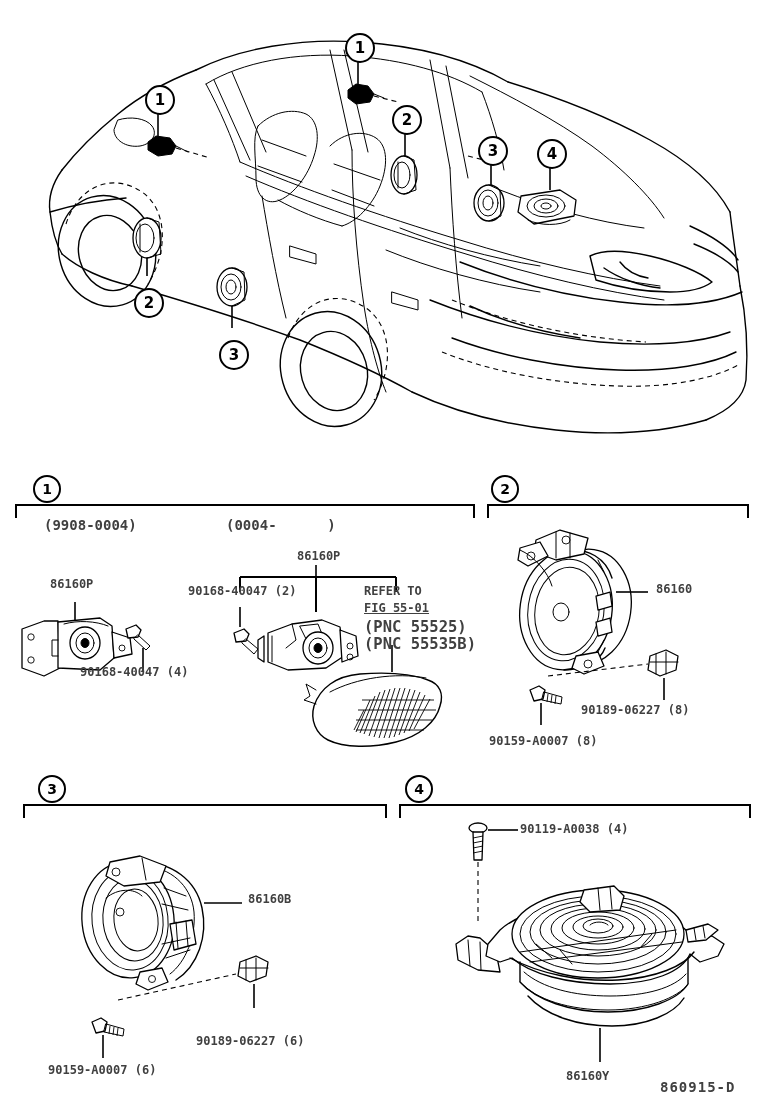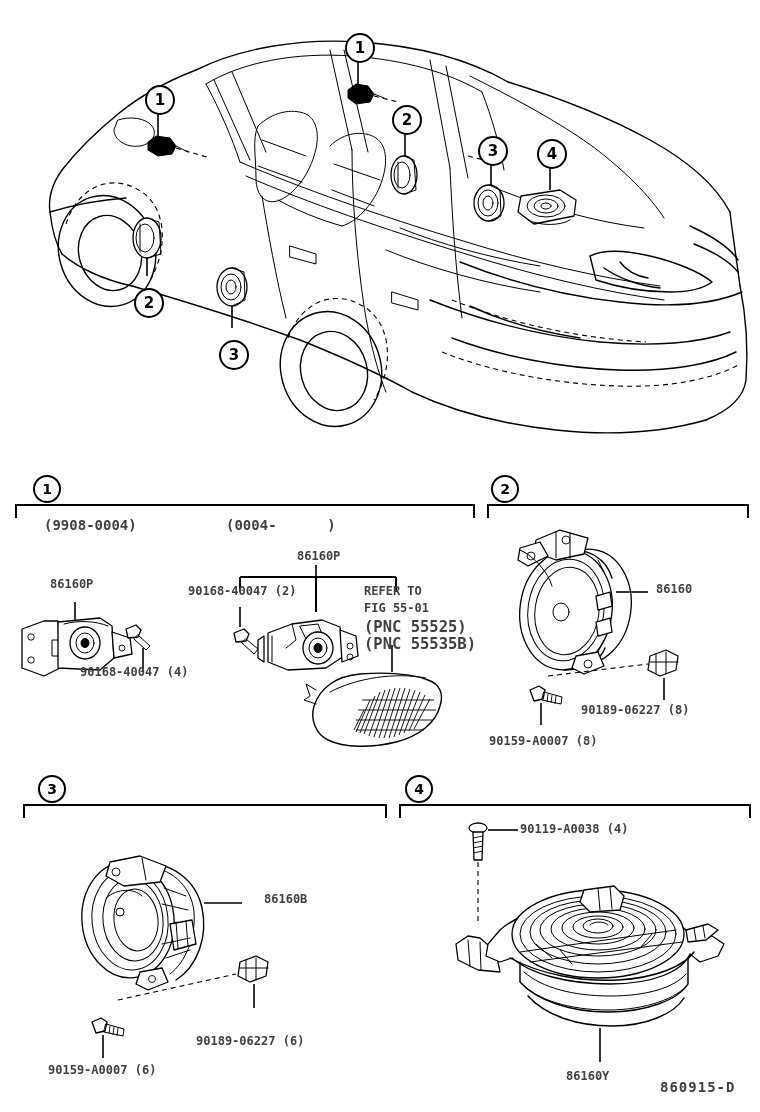--- a/index.html
+++ b/index.html
@@ -462,29 +462,29 @@
   <div class="txt dr" style="left:44px;top:518px;">(9908-0004)</div>
   <div class="txt dr" style="left:226px;top:518px;">(0004-      )</div>
 
   <div class="txt pn" style="left:50px;top:578px;">86160P</div>
   <div class="txt pn" style="left:80px;top:666px;">90168-40047 (4)</div>
 
   <div class="txt pn" style="left:297px;top:550px;">86160P</div>
   <div class="txt pn" style="left:188px;top:585px;">90168-40047 (2)</div>
 
   <div class="txt pn" style="left:364px;top:585px;">REFER TO</div>
-  <div class="txt pn" style="left:364px;top:602px;">FIG 55-01</div>
+  <div class="txt pn" style="left:364px;top:602px;text-decoration:underline;">FIG 55-01</div>
   <div class="txt pn-sm" style="left:364px;top:620px;">(PNC 55525)</div>
   <div class="txt pn-sm" style="left:364px;top:637px;">(PNC 55535B)</div>
 
   <div class="txt pn" style="left:656px;top:583px;">86160</div>
   <div class="txt pn" style="left:489px;top:735px;">90159-A0007 (8)</div>
   <div class="txt pn" style="left:581px;top:704px;">90189-06227 (8)</div>
 
-  <div class="txt pn" style="left:248px;top:893px;margin-left:16px;">86160B</div>
+  <div class="txt pn" style="left:248px;top:893px;">86160B</div>
   <div class="txt pn" style="left:48px;top:1064px;">90159-A0007 (6)</div>
   <div class="txt pn" style="left:196px;top:1035px;">90189-06227 (6)</div>
 
   <div class="txt pn" style="left:520px;top:823px;">90119-A0038 (4)</div>
   <div class="txt pn" style="left:566px;top:1070px;">86160Y</div>
 
   <div class="txt code" style="left:660px;top:1080px;">860915-D</div>
 
 </div>
 

